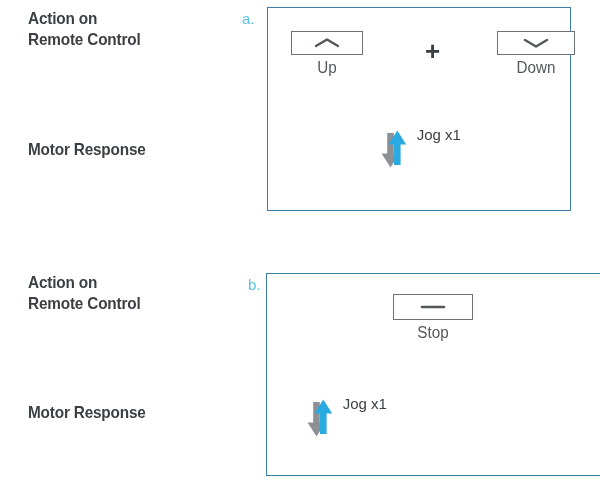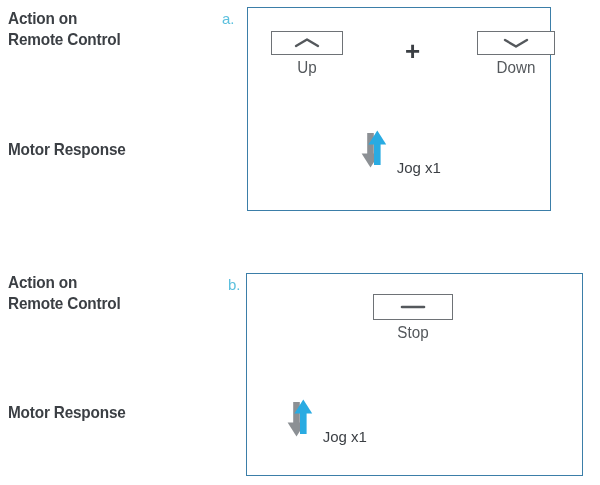--- a/index.html
+++ b/index.html
@@ -12,20 +12,21 @@
     background: #ffffff;
     font-family: "Liberation Sans", sans-serif;
     position: relative;
     overflow: hidden;
     -webkit-font-smoothing: antialiased;
   }
 
   .stage {
     position: absolute;
     inset: 0;
+    margin-left: 20px;
   }
 
   
   .row-caption {
     position: absolute;
     font-family: "Liberation Sans", sans-serif;
     font-weight: bold;
     font-size: 16.5px;
     line-height: 21px;
     color: #3b3f44;
@@ -80,21 +81,21 @@
     font-weight: bold;
     font-size: 26px;
     color: #3b3f44;
     line-height: 1;
   }
 
   
   .resp {
     position: absolute;
     display: flex;
-    align-items: flex-end;
+    align-items: flex-start;
     gap: 7px;
   }
   .resp-icon { display: block; flex: 0 0 auto; }
   .resp-label {
     font-family: "Liberation Sans", sans-serif;
     font-weight: normal;
     font-size: 15.5px;
     color: #3b3f44;
     line-height: 1;
     white-space: nowrap;

